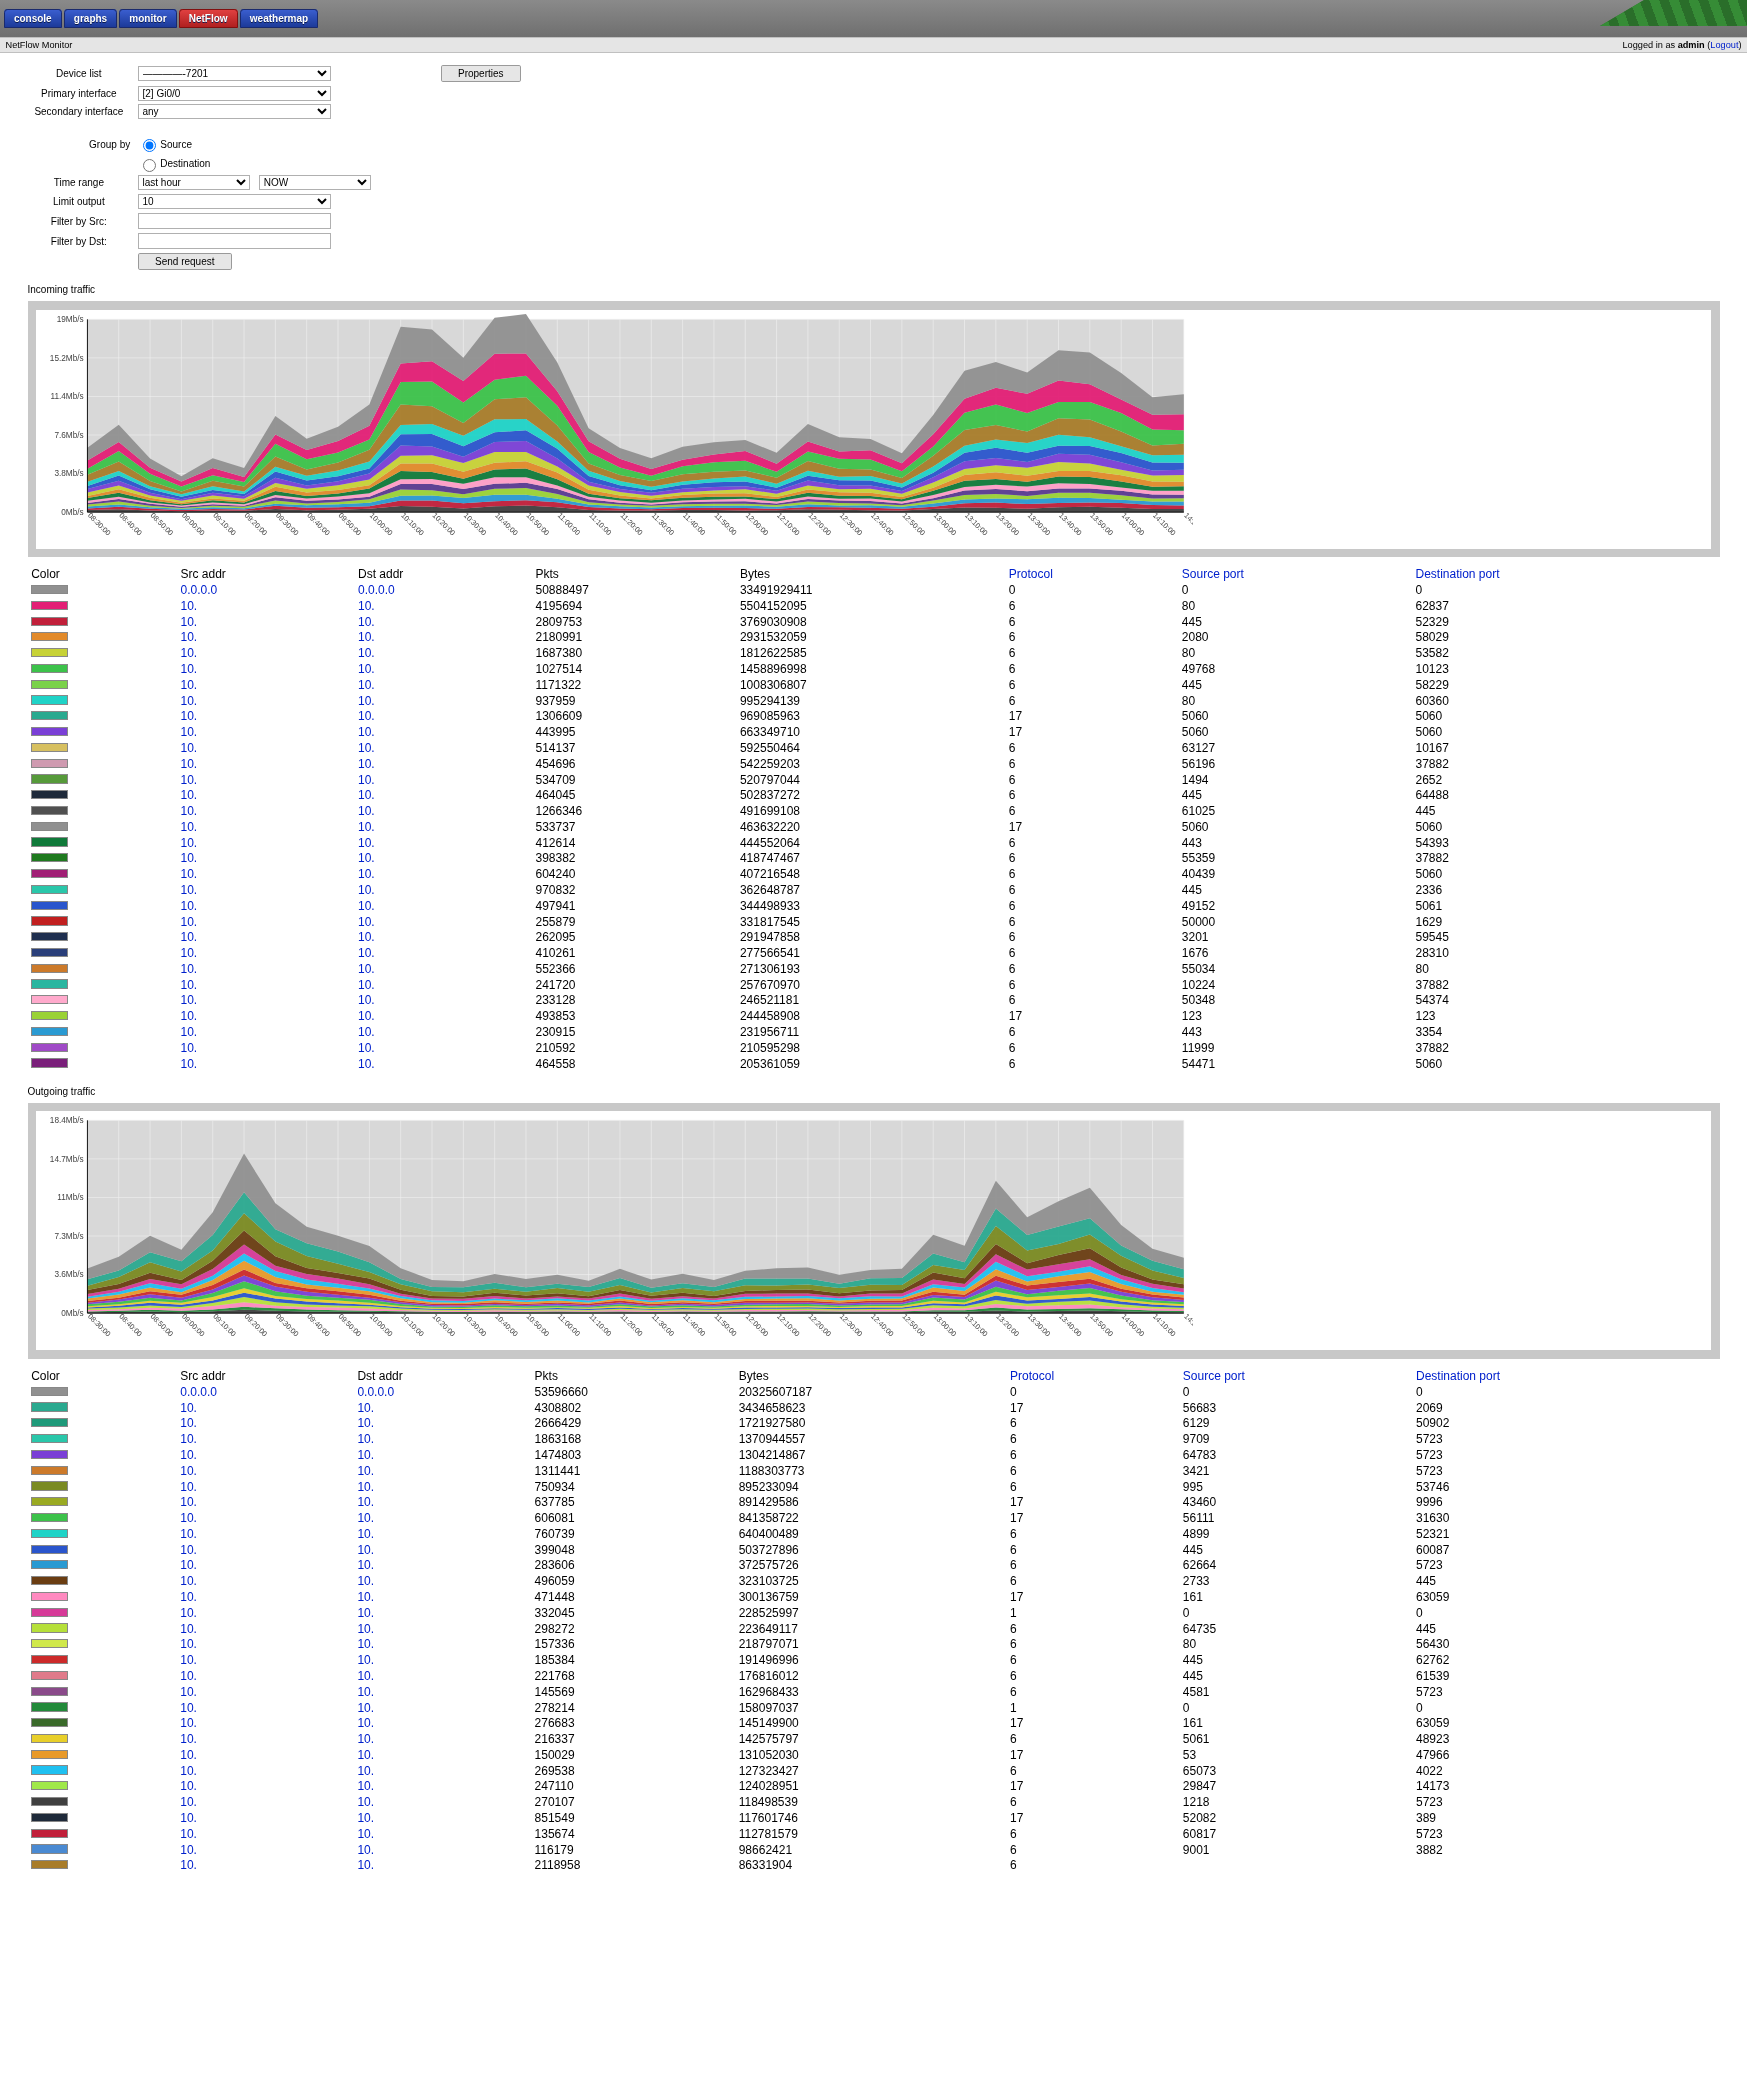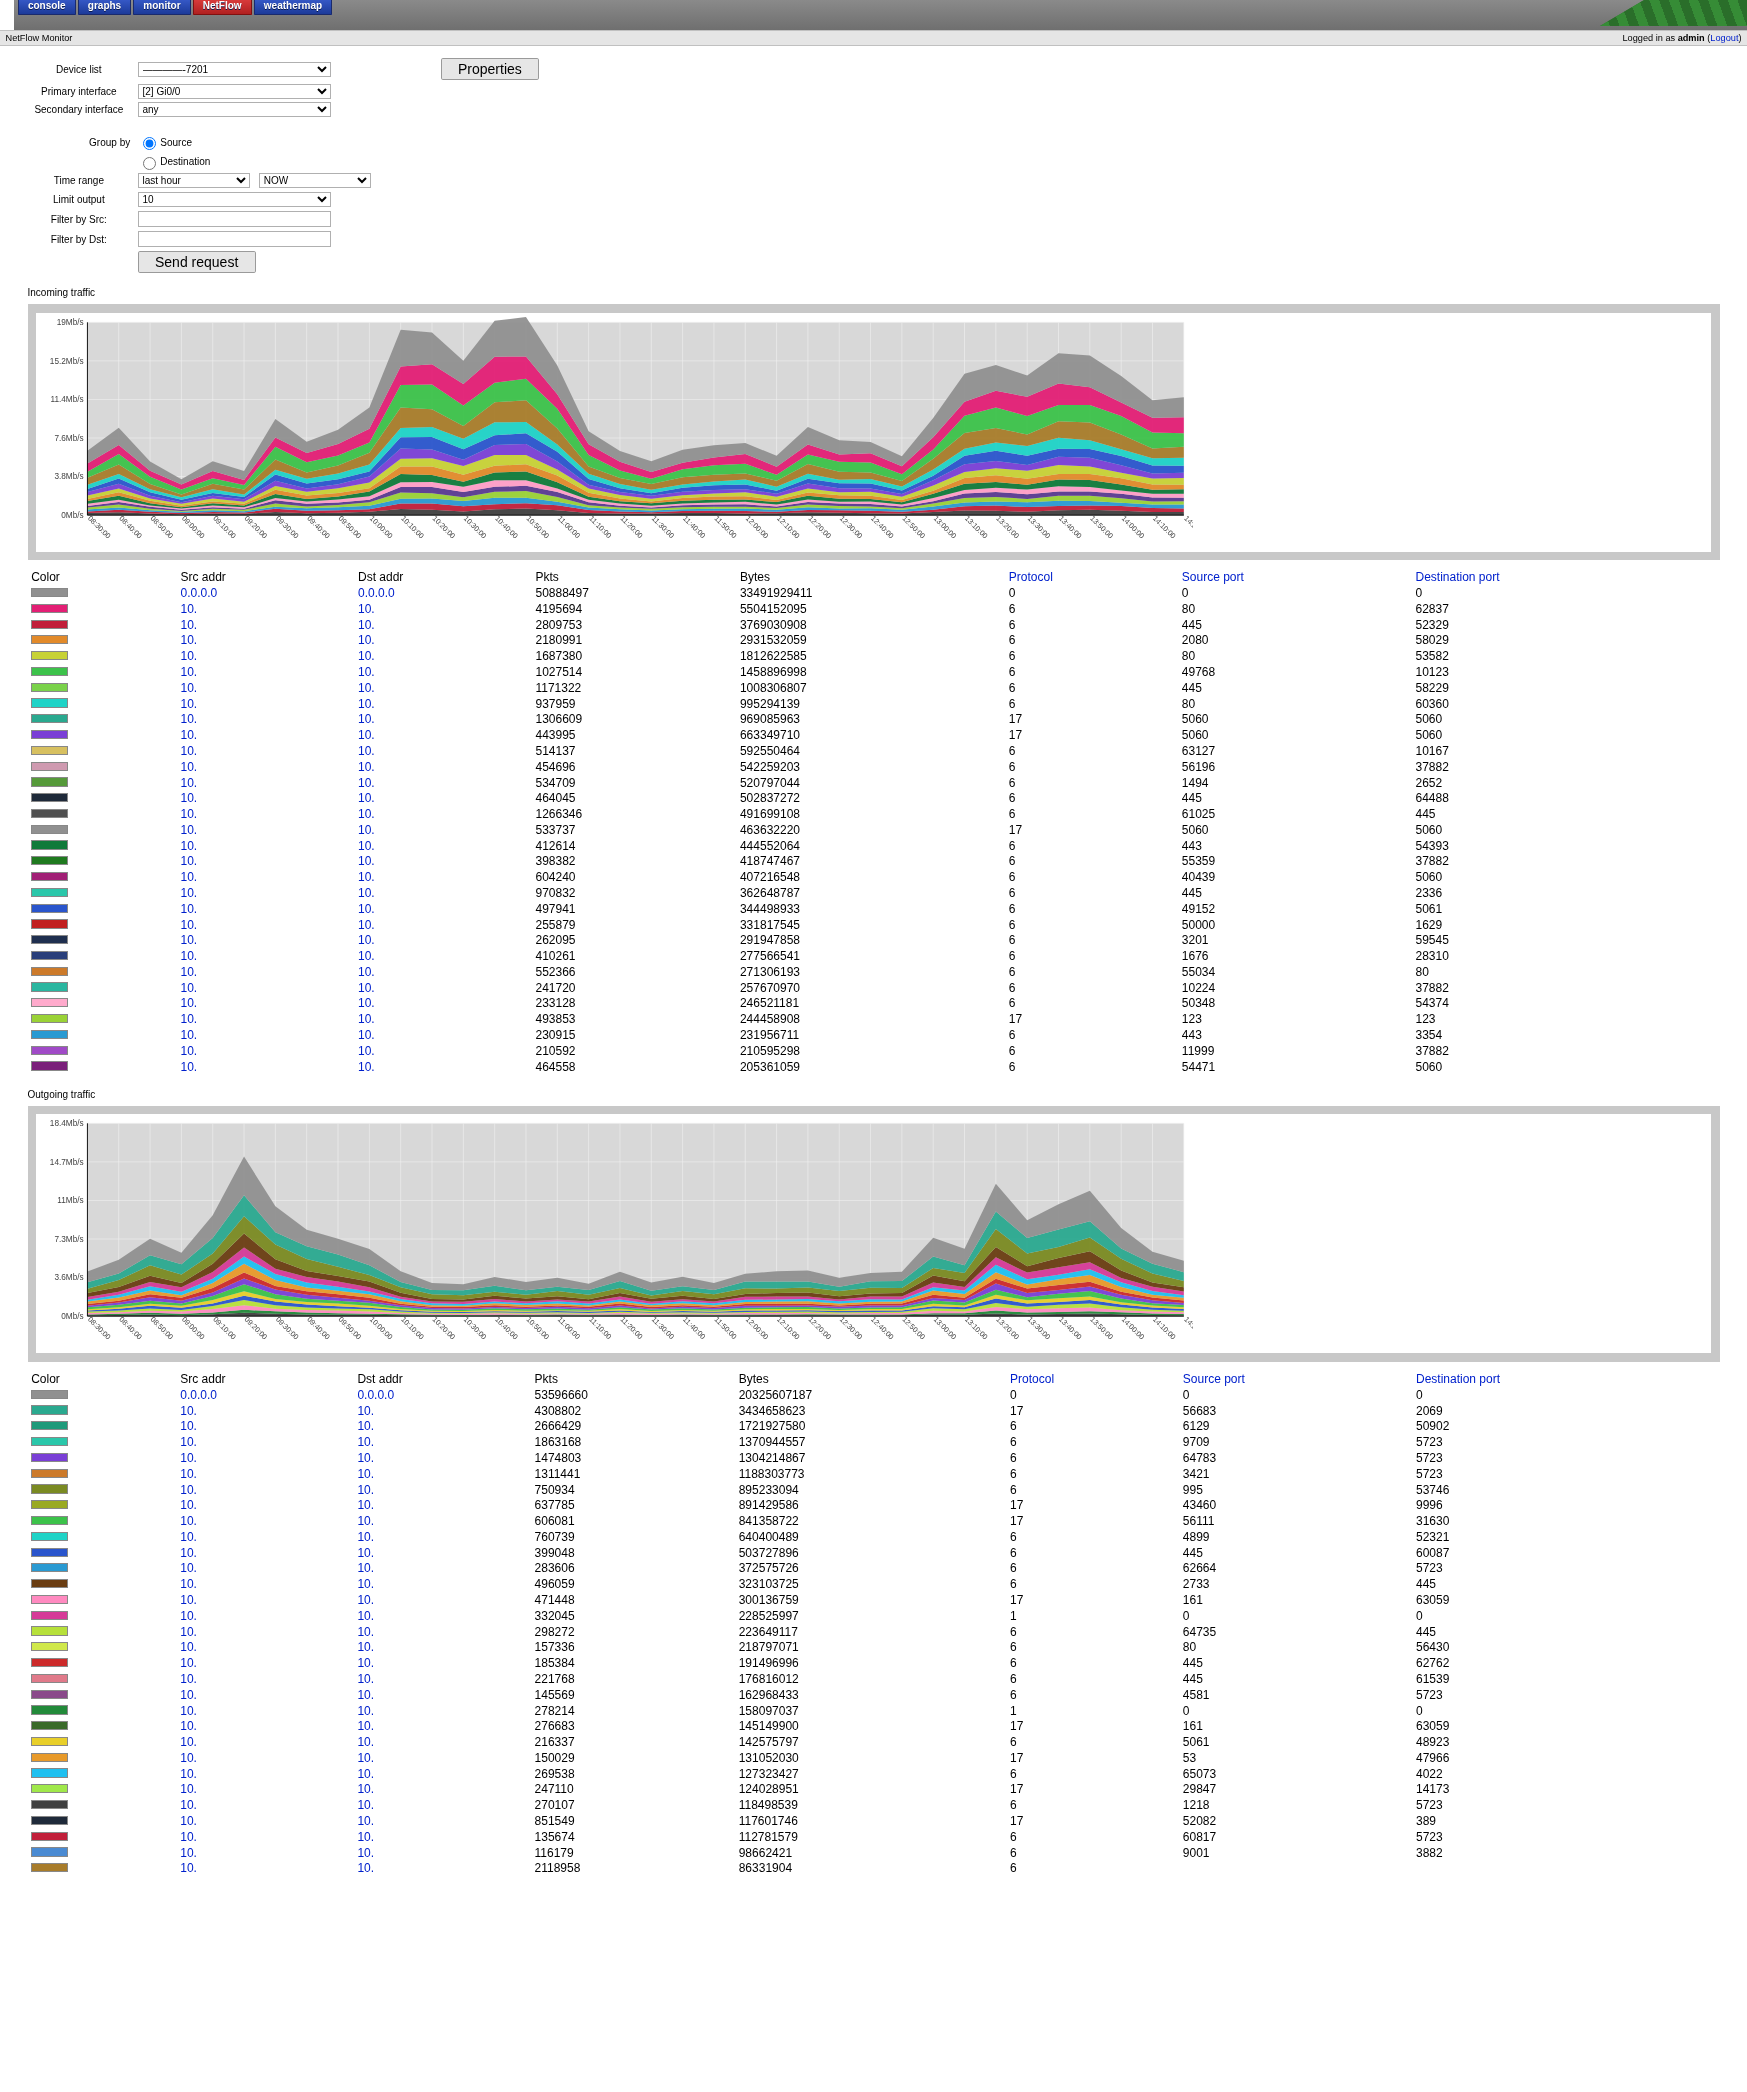--- a/index.html
+++ b/index.html
@@ -5,25 +5,25 @@
   * { box-sizing: border-box; }
   body {
     margin: 0;
     font-family: Tahoma, Verdana, Arial, sans-serif;
     font-size: 10px;
     color: #000;
     background: #fff;
   }
   .top-bar {
     background: linear-gradient(#8a8a8a,#6f6f6f);
-    height: 30px;
+    height: 37px;
     display: flex;
+    align-items: center;
     padding: 0 3.7px;
     position: relative;
-    margin-left: 14px;
   }
   .tab {
     background: linear-gradient(#3a5ecf,#1c3a99);
     color: #fff;
     font-weight: bold;
     padding: 2.8px 9.2px;
     margin-right: 1.8px;
     border-radius: 3.7px 3.7px 0 0;
     border: 0.9px solid #1a2a6c;
     font-size: 10px;
@@ -56,21 +56,21 @@
   }
   .sub-bar a { color: #0020cc; text-decoration: none; }
   .content { padding: 9.2px 27.5px 55px 27.5px; }
   .form-row { display: flex; align-items: center; margin: 3.7px 0; font-size: 10px; }
   .form-row label { width: 110px; text-align: center; padding-right: 7.3px; }
   select, input[type=text] { font-size: 10px; border: 0.9px solid #b0b0b0; background: #fff; }
   select.wide { width: 193px; }
   select.mid { width: 112px; }
   input.wide { width: 193px; height: 16.5px; }
   button.btn {
-    font-size: 14px;
+    font-size: 10px;
     padding: 1.8px 16.5px;
     background: #e6e6e6;
     border: 0.9px solid #9a9a9a;
     border-radius: 1.8px;
     cursor: pointer;
   }
   h5.section { margin: 14.7px 0 5.5px 0; font-weight: normal; font-size: 10px; }
   .chart-wrap {
     border: 5.5px solid #c8c8c8;
     background: #c8c8c8;

